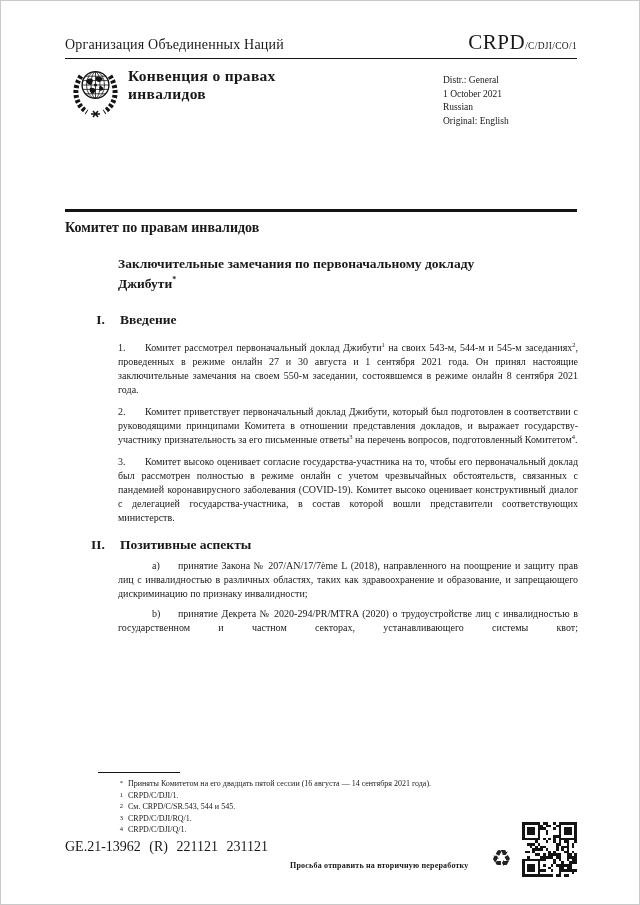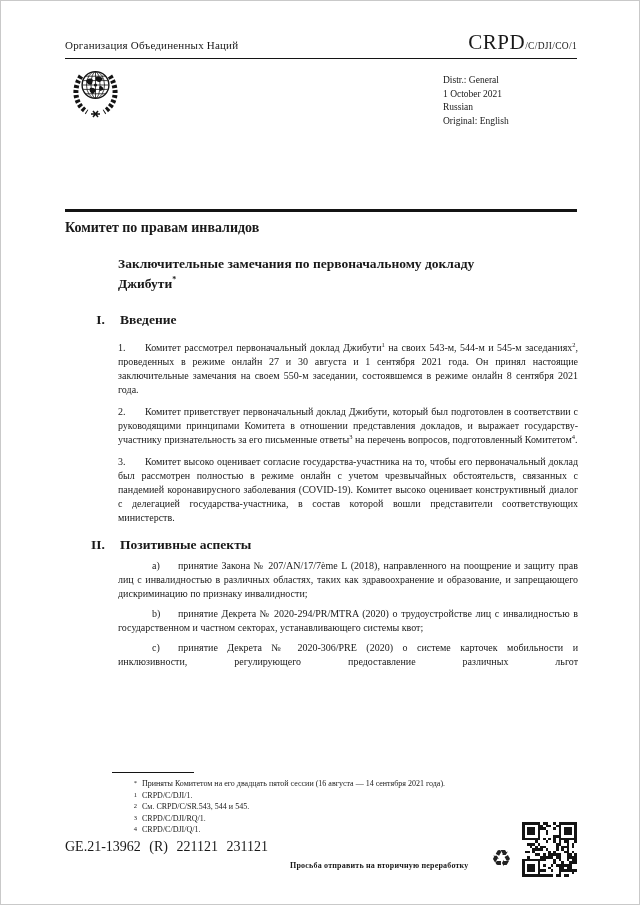--- a/index.html
+++ b/index.html
@@ -13,21 +13,21 @@
     color:#191919;
     overflow:hidden;
   }
   .content{position:relative;padding:0 63px 0 65px;}
   
   .top-row{
     margin-top:30px;
     display:flex;justify-content:space-between;align-items:baseline;
     padding-bottom:3px;border-bottom:1.5px solid #141414;
   }
-  .org-name{font-size:11px;letter-spacing:0.2px;}
+  .org-name{font-size:14px;letter-spacing:0.2px;}
   .doc-symbol .big{font-size:21px;letter-spacing:0.5px;margin-top:44px;}
   .doc-symbol .small{font-size:9.5px;letter-spacing:0.3px;}
   
   .masthead{position:relative;height:148px;margin-top:2px;}
   .emblem{position:absolute;left:7px;top:3px;}
   .conv-title{
     position:absolute;left:63px;top:6px;width:215px;
     font-size:15.5px;font-weight:bold;line-height:18px;letter-spacing:0.3px;
   }
   .distr{position:absolute;left:378px;top:13px;font-size:9.5px;line-height:13.5px;}
@@ -53,21 +53,21 @@
   .paras p{margin:0;font-size:10px;line-height:14px;text-align:justify;}
   .paras p.para{margin-top:8px;}
   .paras p.para:first-child{margin-top:13px;}
   .paras p.sub{margin-top:6px;text-indent:34px;}
   .paras p.sub:last-child{text-align-last:justify;}
   .paras .num{display:inline-block;width:27px;text-indent:0;}
   .paras .letter{display:inline-block;width:26px;text-indent:0;}
   .paras sup{font-size:6.5px;line-height:0;}
   #paras-positive p.para:first-child{margin-top:10px;}
   
-  .footnotes{position:absolute;left:109px;top:772px;width:450px;}
+  .footnotes{position:absolute;left:95px;top:772px;width:450px;}
   .fn-rule{width:82px;border-top:1px solid #141414;margin-bottom:5px;margin-left:3px;}
   .fn{position:relative;padding-left:33px;font-size:8px;line-height:11.6px;}
   .fn .marker{position:absolute;left:12px;top:-1px;width:16px;text-align:right;font-size:6.5px;}
   
   .ge-number{position:absolute;left:65px;top:839px;font-size:14px;word-spacing:5px;}
   .recycle-text{position:absolute;left:290px;top:861px;font-size:8px;font-weight:bold;letter-spacing:0.2px;}
   .recycle-icon{position:absolute;left:491px;top:845px;font-size:23px;color:#222;
     font-family:"DejaVu Sans", sans-serif;}
   .qr{position:absolute;left:522px;top:822px;}
 </style>
@@ -106,20 +106,21 @@
           <ellipse cx="23.5" cy="21" rx="9" ry="13.4"></ellipse>
         </g>
         <g fill="#141414" clip-path="url(#globeclip)">
           <path d="M14 17c2-3 5-3 7-1l-1 4c-2 2-5 0-6-3z"></path>
           <path d="M24 13c3-1 6 0 7 2l-3 3c-3 0-5-2-4-5z"></path>
           <path d="M18 24c3-1 6 1 6 3l-3 3c-3-1-4-3-3-6z"></path>
           <path d="M28 22c2 0 4 2 3 4l-3 1c-1-2-1-4 0-5z"></path>
         </g>
         <circle cx="23.5" cy="21" r="1.6" fill="#141414"></circle>
       </svg>
+      <div class="conv-title">Конвенция о правах инвалидов</div>
       <div class="distr" id="distr">
           <div>Distr.: General</div>
           <div>1 October 2021</div>
           <div>Russian</div>
           <div>Original: English</div>
         </div>
     </div>
 
     <div class="thick-rule"></div>
 
@@ -135,21 +136,20 @@
         <p class="para"><span class="num">2.</span>Комитет приветствует первоначальный доклад Джибути, который был подготовлен в соответствии с руководящими принципами Комитета в отношении представления докладов, и выражает государству-участнику признательность за его письменные ответы<sup>3</sup> на перечень вопросов, подготовленный Комитетом<sup>4</sup>.</p>
         <p class="para"><span class="num">3.</span>Комитет высоко оценивает согласие государства-участника на то, чтобы его первоначальный доклад был рассмотрен полностью в режиме онлайн с учетом чрезвычайных обстоятельств, связанных с пандемией коронавирусного заболевания (COVID-19). Комитет высоко оценивает конструктивный диалог с делегацией государства-участника, в состав которой вошли представители соответствующих министерств.</p>
       </div>
 
     <h2 class="sec" id="sec-positive">
       <span class="roman">II.</span><span>Позитивные аспекты</span>
     </h2>
     <div class="paras" id="paras-positive">
         <p class="sub"><span class="letter">a)</span>принятие Закона № 207/AN/17/7ème L (2018), направленного на поощрение и защиту прав лиц с инвалидностью в различных областях, таких как здравоохранение и образование, и запрещающего дискриминацию по признаку инвалидности;</p>
         <p class="sub"><span class="letter">b)</span>принятие Декрета № 2020-294/PR/MTRA (2020) о трудоустройстве лиц с инвалидностью в государственном и частном секторах, устанавливающего системы квот;</p>
-        <p class="sub"><span class="letter">c)</span>принятие Декрета № 2020-306/PRE (2020) о системе карточек мобильности и инклюзивности, регулирующего предоставление различных льгот</p>
       </div>
 
   </div>
 
   <div class="footnotes">
     <div class="fn-rule"></div>
     <div id="fn-list">
         <div class="fn"><span class="marker">*</span>Приняты Комитетом на его двадцать пятой сессии (16 августа — 14 сентября 2021 года).</div>
         <div class="fn"><span class="marker">1</span>CRPD/C/DJI/1.</div>
         <div class="fn"><span class="marker">2</span>См. CRPD/C/SR.543, 544 и 545.</div>

